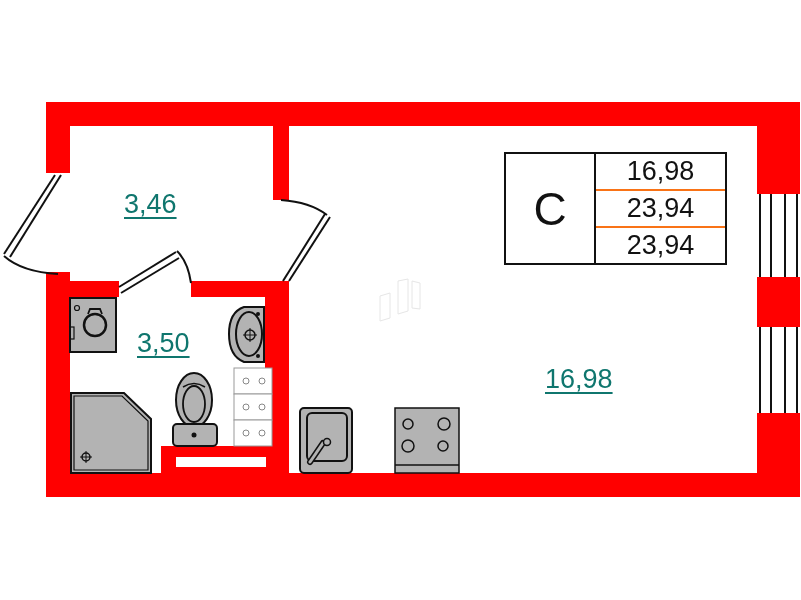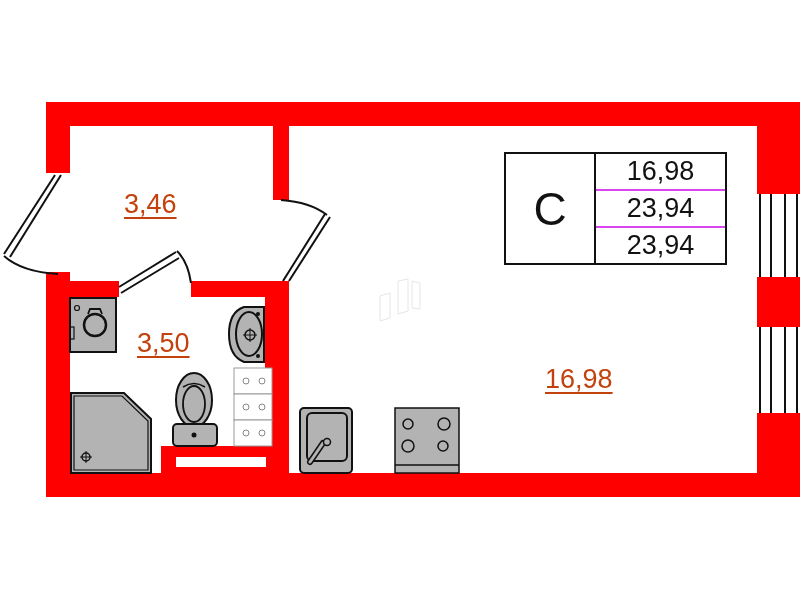--- a/index.html
+++ b/index.html
@@ -1,23 +1,23 @@
 <!DOCTYPE html>
 <html><head>
 <meta charset="utf-8">
 <style>
   html, body { margin: 0; padding: 0; background: #ffffff; }
   body { width: 801px; height: 600px; position: relative; overflow: hidden; font-family: "Liberation Sans", sans-serif; }
   #plan { position: absolute; left: 0; top: 0; }
-  .area-label { position: absolute; font-size: 27px; color: #c2410c; text-decoration: underline; text-decoration-thickness: 1.5px; text-underline-offset: 4px; line-height: 1; }
+  .area-label { position: absolute; font-size: 27px; color: #0f766e; text-decoration: underline; text-decoration-thickness: 1.5px; text-underline-offset: 4px; line-height: 1; }
   .info-table { position: absolute; left: 504px; top: 152px; width: 223px; height: 113px; border: 2px solid #111; box-sizing: border-box; display: flex; background: #fff; }
   .info-type { width: 88px; border-right: 2px solid #111; display: flex; align-items: center; justify-content: center; font-size: 46px; color: #111; }
   .info-vals { flex: 1; display: flex; flex-direction: column; }
   .info-val { flex: 1; display: flex; align-items: center; justify-content: center; font-size: 27px; color: #111; line-height: 1; }
-  .info-val + .info-val { border-top: 2px solid #d946ef; }
+  .info-val + .info-val { border-top: 2px solid #f97316; }
 </style>
 </head>
 <body>
 
 <svg id="plan" width="801" height="600" viewBox="0 0 801 600" xmlns="http://www.w3.org/2000/svg">
 
   <g fill="#ff0000">
 
     <rect x="46" y="102" width="754" height="24"></rect>
 

